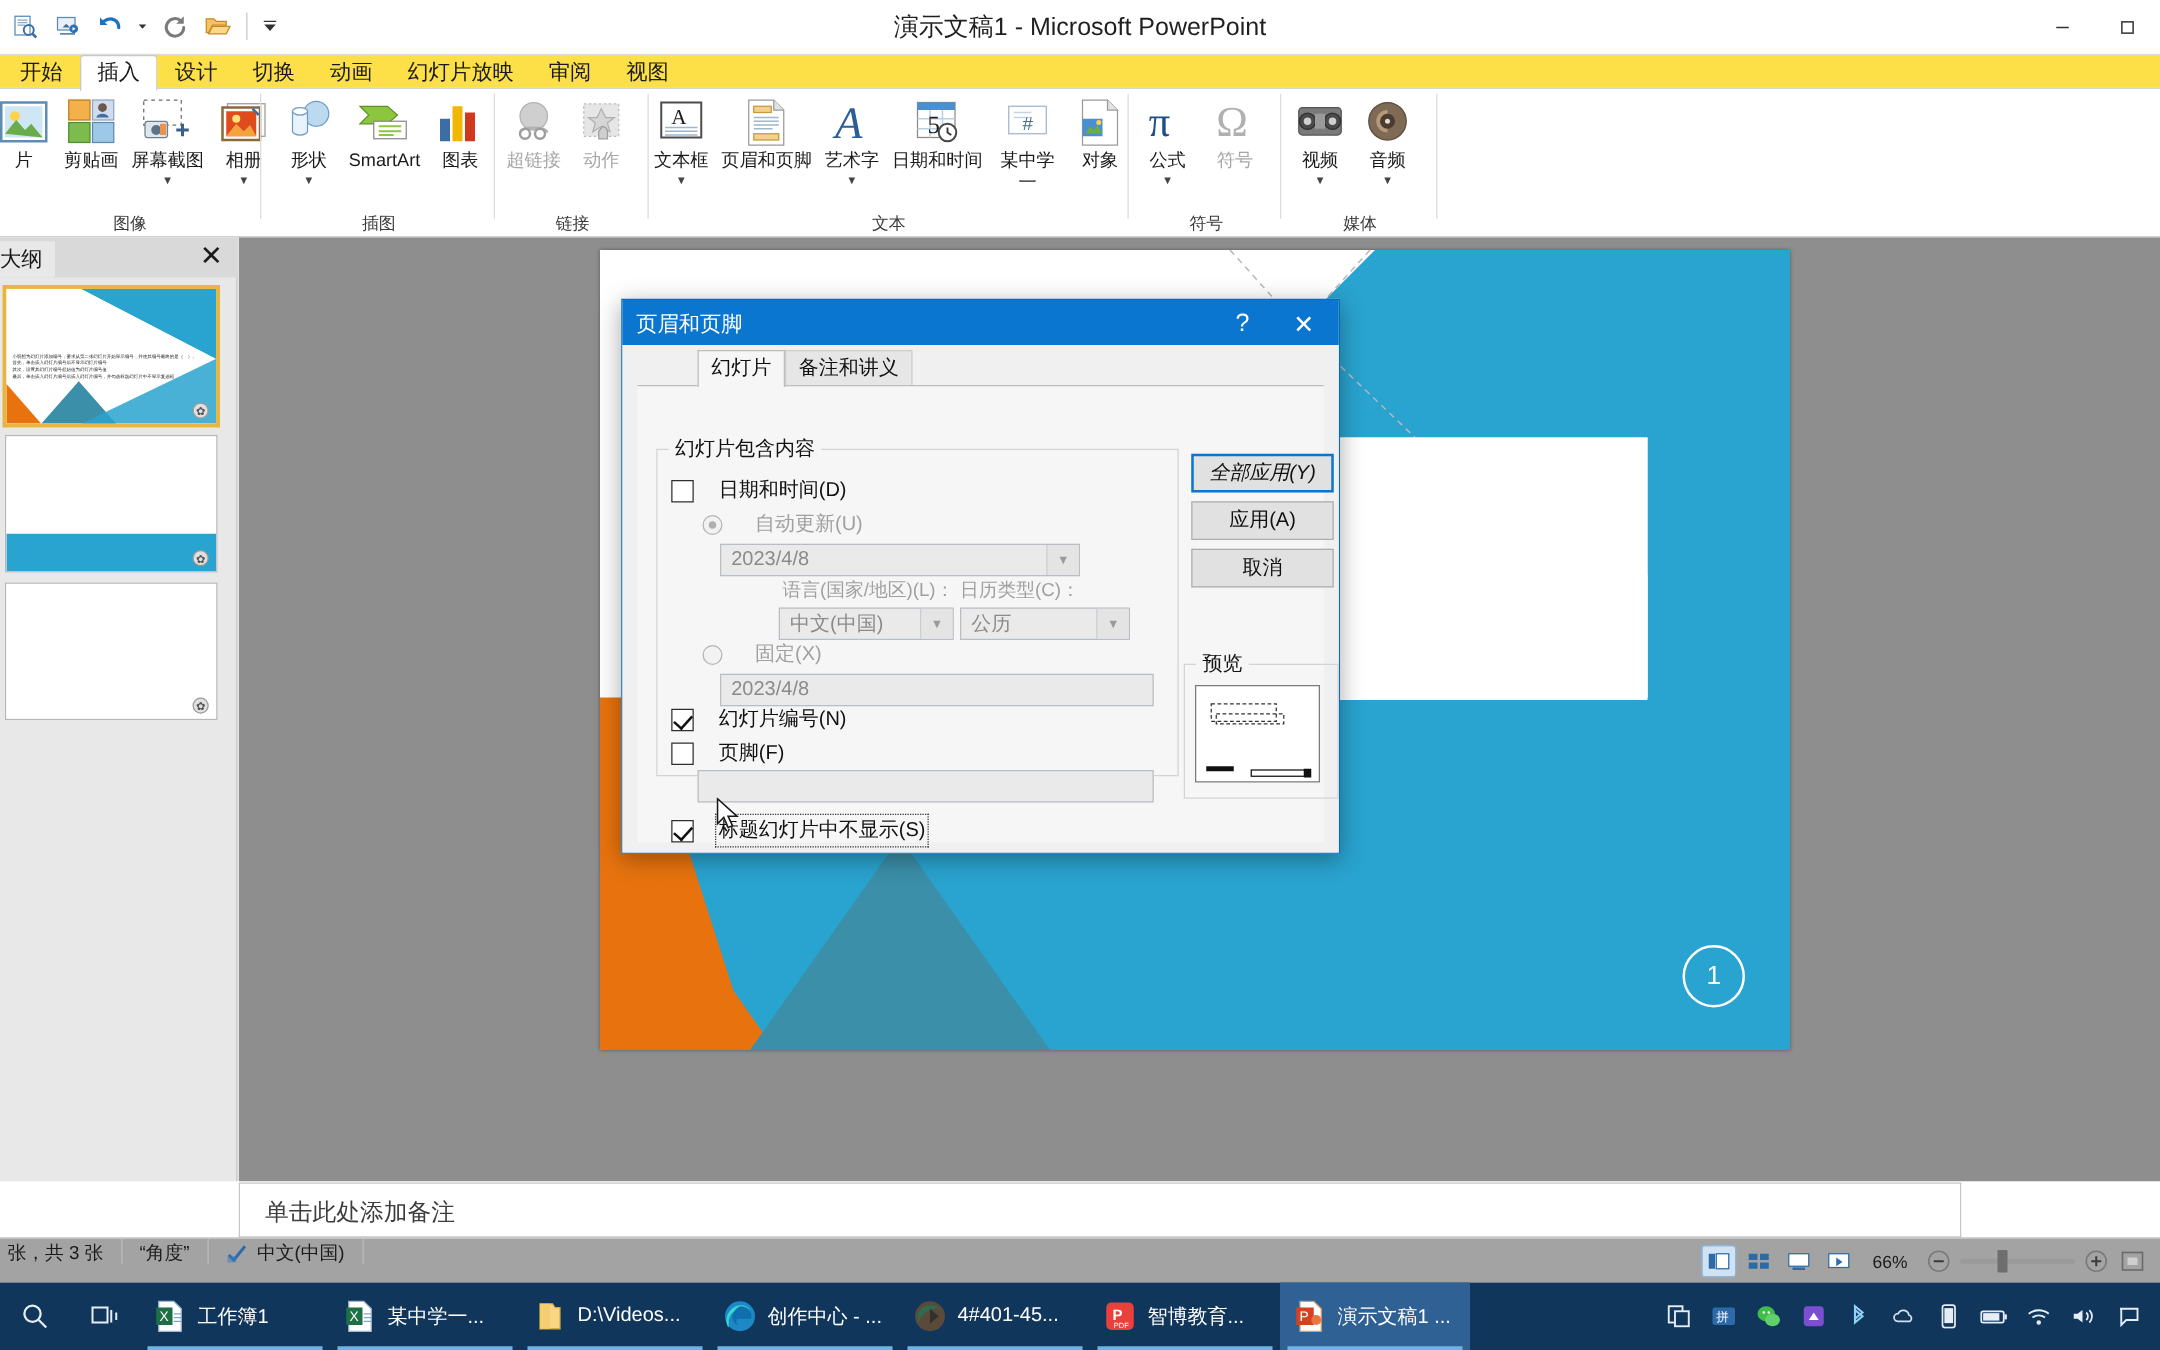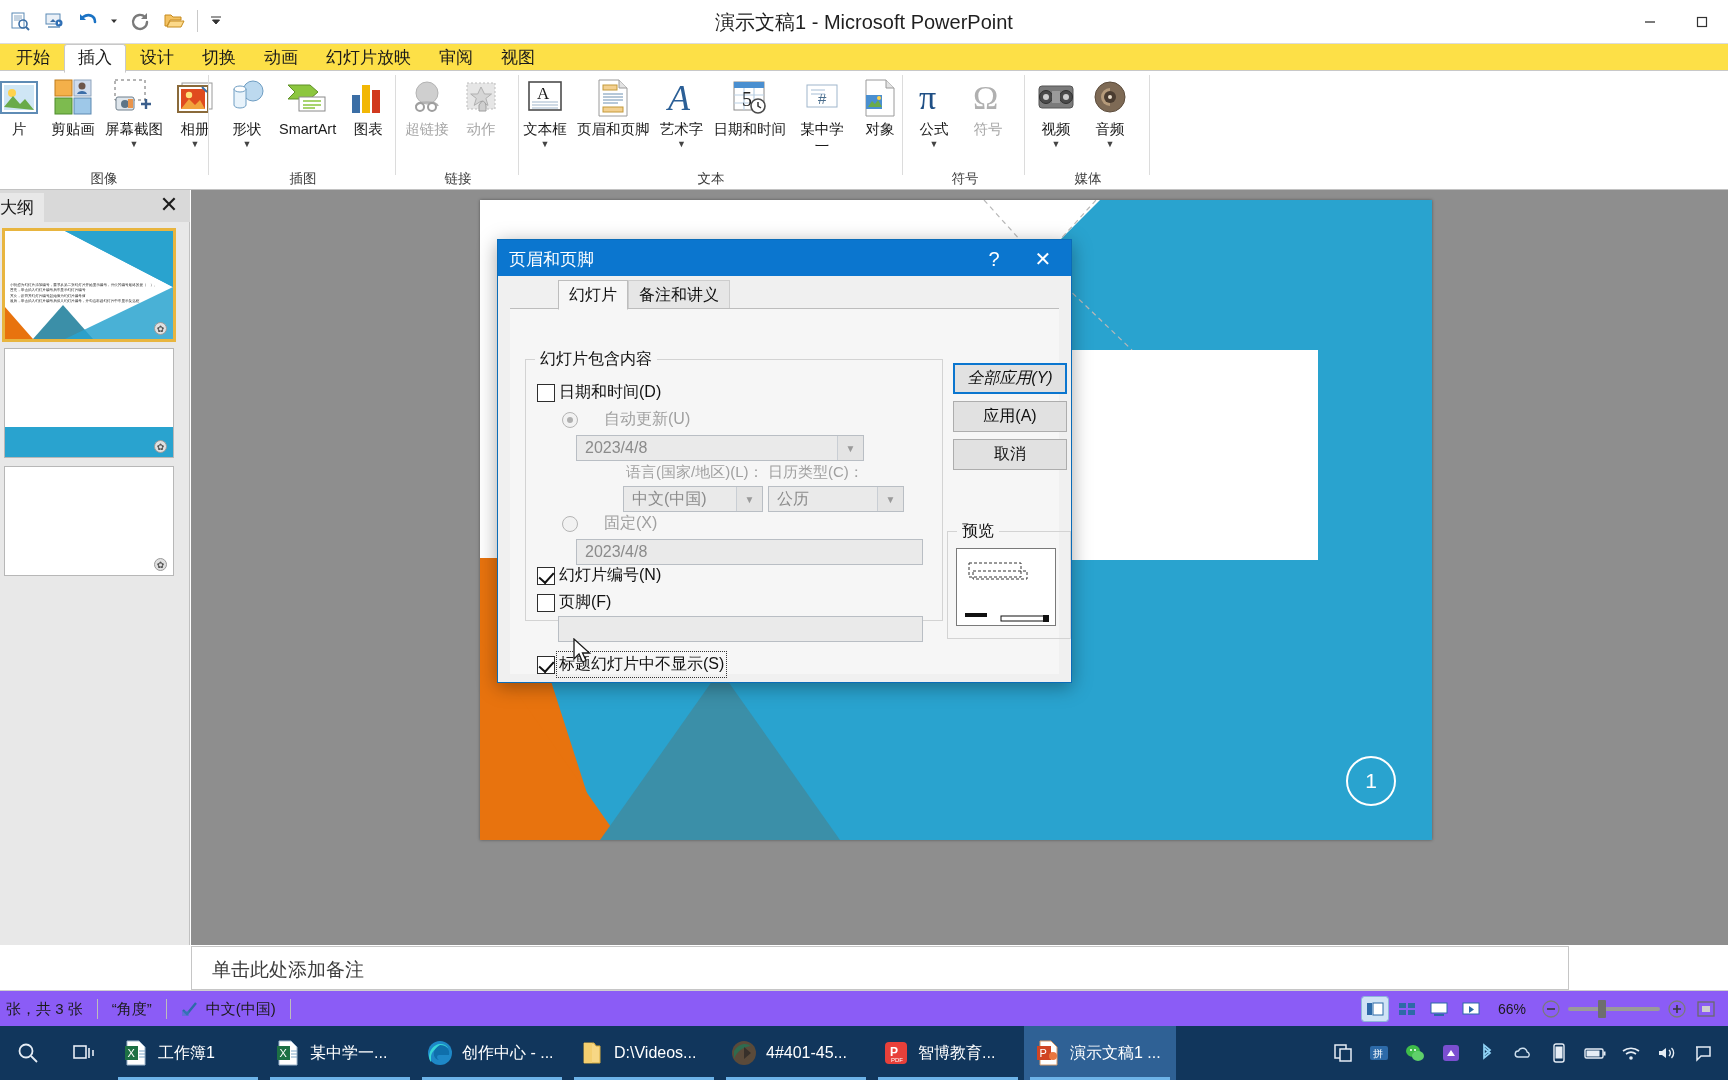--- a/index.html
+++ b/index.html
@@ -76,21 +76,21 @@
   .slide-line { position:absolute; color:#1c1c1c; font-size:19px; white-space:nowrap;
      font-family:"Liberation Sans",sans-serif; }
 
   
   #notes { position:absolute; left:191px; top:946px; width:1378px; height:44px; background:#fff;
      border:1px solid #c6c6c6; }
   #notes-text { position:absolute; left:20px; top:10px; font-size:19px; color:#3d3d3d; }
 
   
   #statusbar { position:absolute; left:0; top:990px; width:1728px; height:36px;
-     background:#8b5cf6; border-top:1px solid #cfcfcf; display:flex; align-items:center; }
+     background:#a3a3a3; border-top:1px solid #cfcfcf; display:flex; align-items:flex-start; }
   .sb-cell { font-size:15px; color:#1b1b1b; padding:0 14px; height:24px; line-height:24px;
      display:flex; align-items:center; gap:7px; cursor:pointer; }
   .sb-div { width:1px; height:20px; background:#bdbdbd; }
   #sb-right { position:absolute; right:10px; top:0; height:36px; display:flex; align-items:center; gap:6px; }
   .view-btn { width:26px; height:24px; display:flex; align-items:center; justify-content:center;
      cursor:pointer; border-radius:2px; }
   .view-btn.active { background:#cfe3f5; outline:1px solid #8cb6db; }
   #zoom-pct { font-size:14px; color:#1b1b1b; padding:0 8px; cursor:pointer; }
   .zoom-ctl { width:22px; height:22px; cursor:pointer; display:flex; align-items:center; justify-content:center;}
   #zoom-track { width:92px; height:4px; background:#9a9a9a; border-radius:2px; position:relative; }
@@ -127,21 +127,21 @@
   .dtab.active { background:#f6f6f6; border:1px solid #bdbdbd; border-bottom:1px solid #f6f6f6;
      position:relative; z-index:2; }
   .dtab:not(.active) { background:#e6e6e6; border:1px solid #cdcdcd; }
   #dlg-panel { position:absolute; left:12px; top:32px; width:549px; height:366px;
      background:#f6f6f6; border-top:1px solid #bdbdbd; }
 
   .groupbox { position:absolute; border:1px solid #d3d3d3; }
   .groupbox-title { position:absolute; top:-11px; left:9px; background:#f6f6f6; padding:0 5px;
      font-size:16px; color:#111; }
 
-  .cb-row { position:absolute; display:flex; align-items:center; gap:4px; cursor:pointer; }
+  .cb-row { position:absolute; display:flex; align-items:center; gap:20px; cursor:pointer; }
   .cbox { width:18px; height:18px; border:1px solid #2e2e2e; background:#fff; position:relative; flex:none; }
   .cbox.checked::after { content:""; position:absolute; left:4px; top:1px; width:7px; height:12px;
      border:solid #111; border-width:0 2px 2px 0; transform:rotate(42deg); }
   .cb-label { font-size:16px; color:#111; white-space:nowrap; }
   .cb-label.dim { color:#a0a0a0; }
   .cb-row.focus .cb-label { outline:1px dotted #333; outline-offset:2px; }
 
   .rb-row { position:absolute; display:flex; align-items:center; gap:26px; }
   .rbox { width:16px; height:16px; border-radius:50%; border:1px solid #b4b4b4; background:#f2f2f2;
      position:relative; flex:none; }
@@ -776,36 +776,36 @@
             <text x="5.5" y="18" font-size="11" font-family="Liberation Sans, sans-serif" fill="#fff">X</text>
             <path d="M17 12h6M17 15h6M17 18h6" stroke="#7fa8c9" stroke-width="1"></path>
           </svg>
       </span>
       <span class="tb-lbl">某中学一...</span>
     </div>
 
     <div class="tb-app">
       <span>
         <svg width="28" height="28" viewBox="0 0 28 28">
+            <path d="M6 4h10l2 3h4v17H6z" fill="#f7d785" stroke="#d6ab3e"></path>
+            <path d="M6 4h8v20H6z" fill="#f4cf70"></path>
+          </svg>
+      </span>
+      <span class="tb-lbl">D:\Videos...</span>
+    </div>
+
+    <div class="tb-app">
+      <span>
+        <svg width="28" height="28" viewBox="0 0 28 28">
             <circle cx="14" cy="14" r="12" fill="#1e88c7"></circle>
             <path d="M5 17c2-8 10-11 17-8-3-5-12-6-17 2-3 5-2 10 0 12z" fill="#37d6d6"></path>
             <path d="M14 6c7 0 10 5 9 10H13c-2 0-3 3 0 5-6-1-8-10 1-15z" fill="#0f6fab"></path>
           </svg>
       </span>
       <span class="tb-lbl">创作中心 - ...</span>
-    </div>
-
-    <div class="tb-app">
-      <span>
-        <svg width="28" height="28" viewBox="0 0 28 28">
-            <path d="M6 4h10l2 3h4v17H6z" fill="#f7d785" stroke="#d6ab3e"></path>
-            <path d="M6 4h8v20H6z" fill="#f4cf70"></path>
-          </svg>
-      </span>
-      <span class="tb-lbl">D:\Videos...</span>
     </div>
 
     <div class="tb-app">
       <span>
         <svg width="28" height="28" viewBox="0 0 28 28">
             <circle cx="14" cy="14" r="12" fill="#5a4a3a"></circle>
             <path d="M4 20c3-8 9-12 17-13-5-4-13-2-17 5z" fill="#2f6b4f"></path>
             <path d="M14 8l7 6-7 6z" fill="#1f1f1f" opacity=".6"></path>
           </svg>
       </span>

